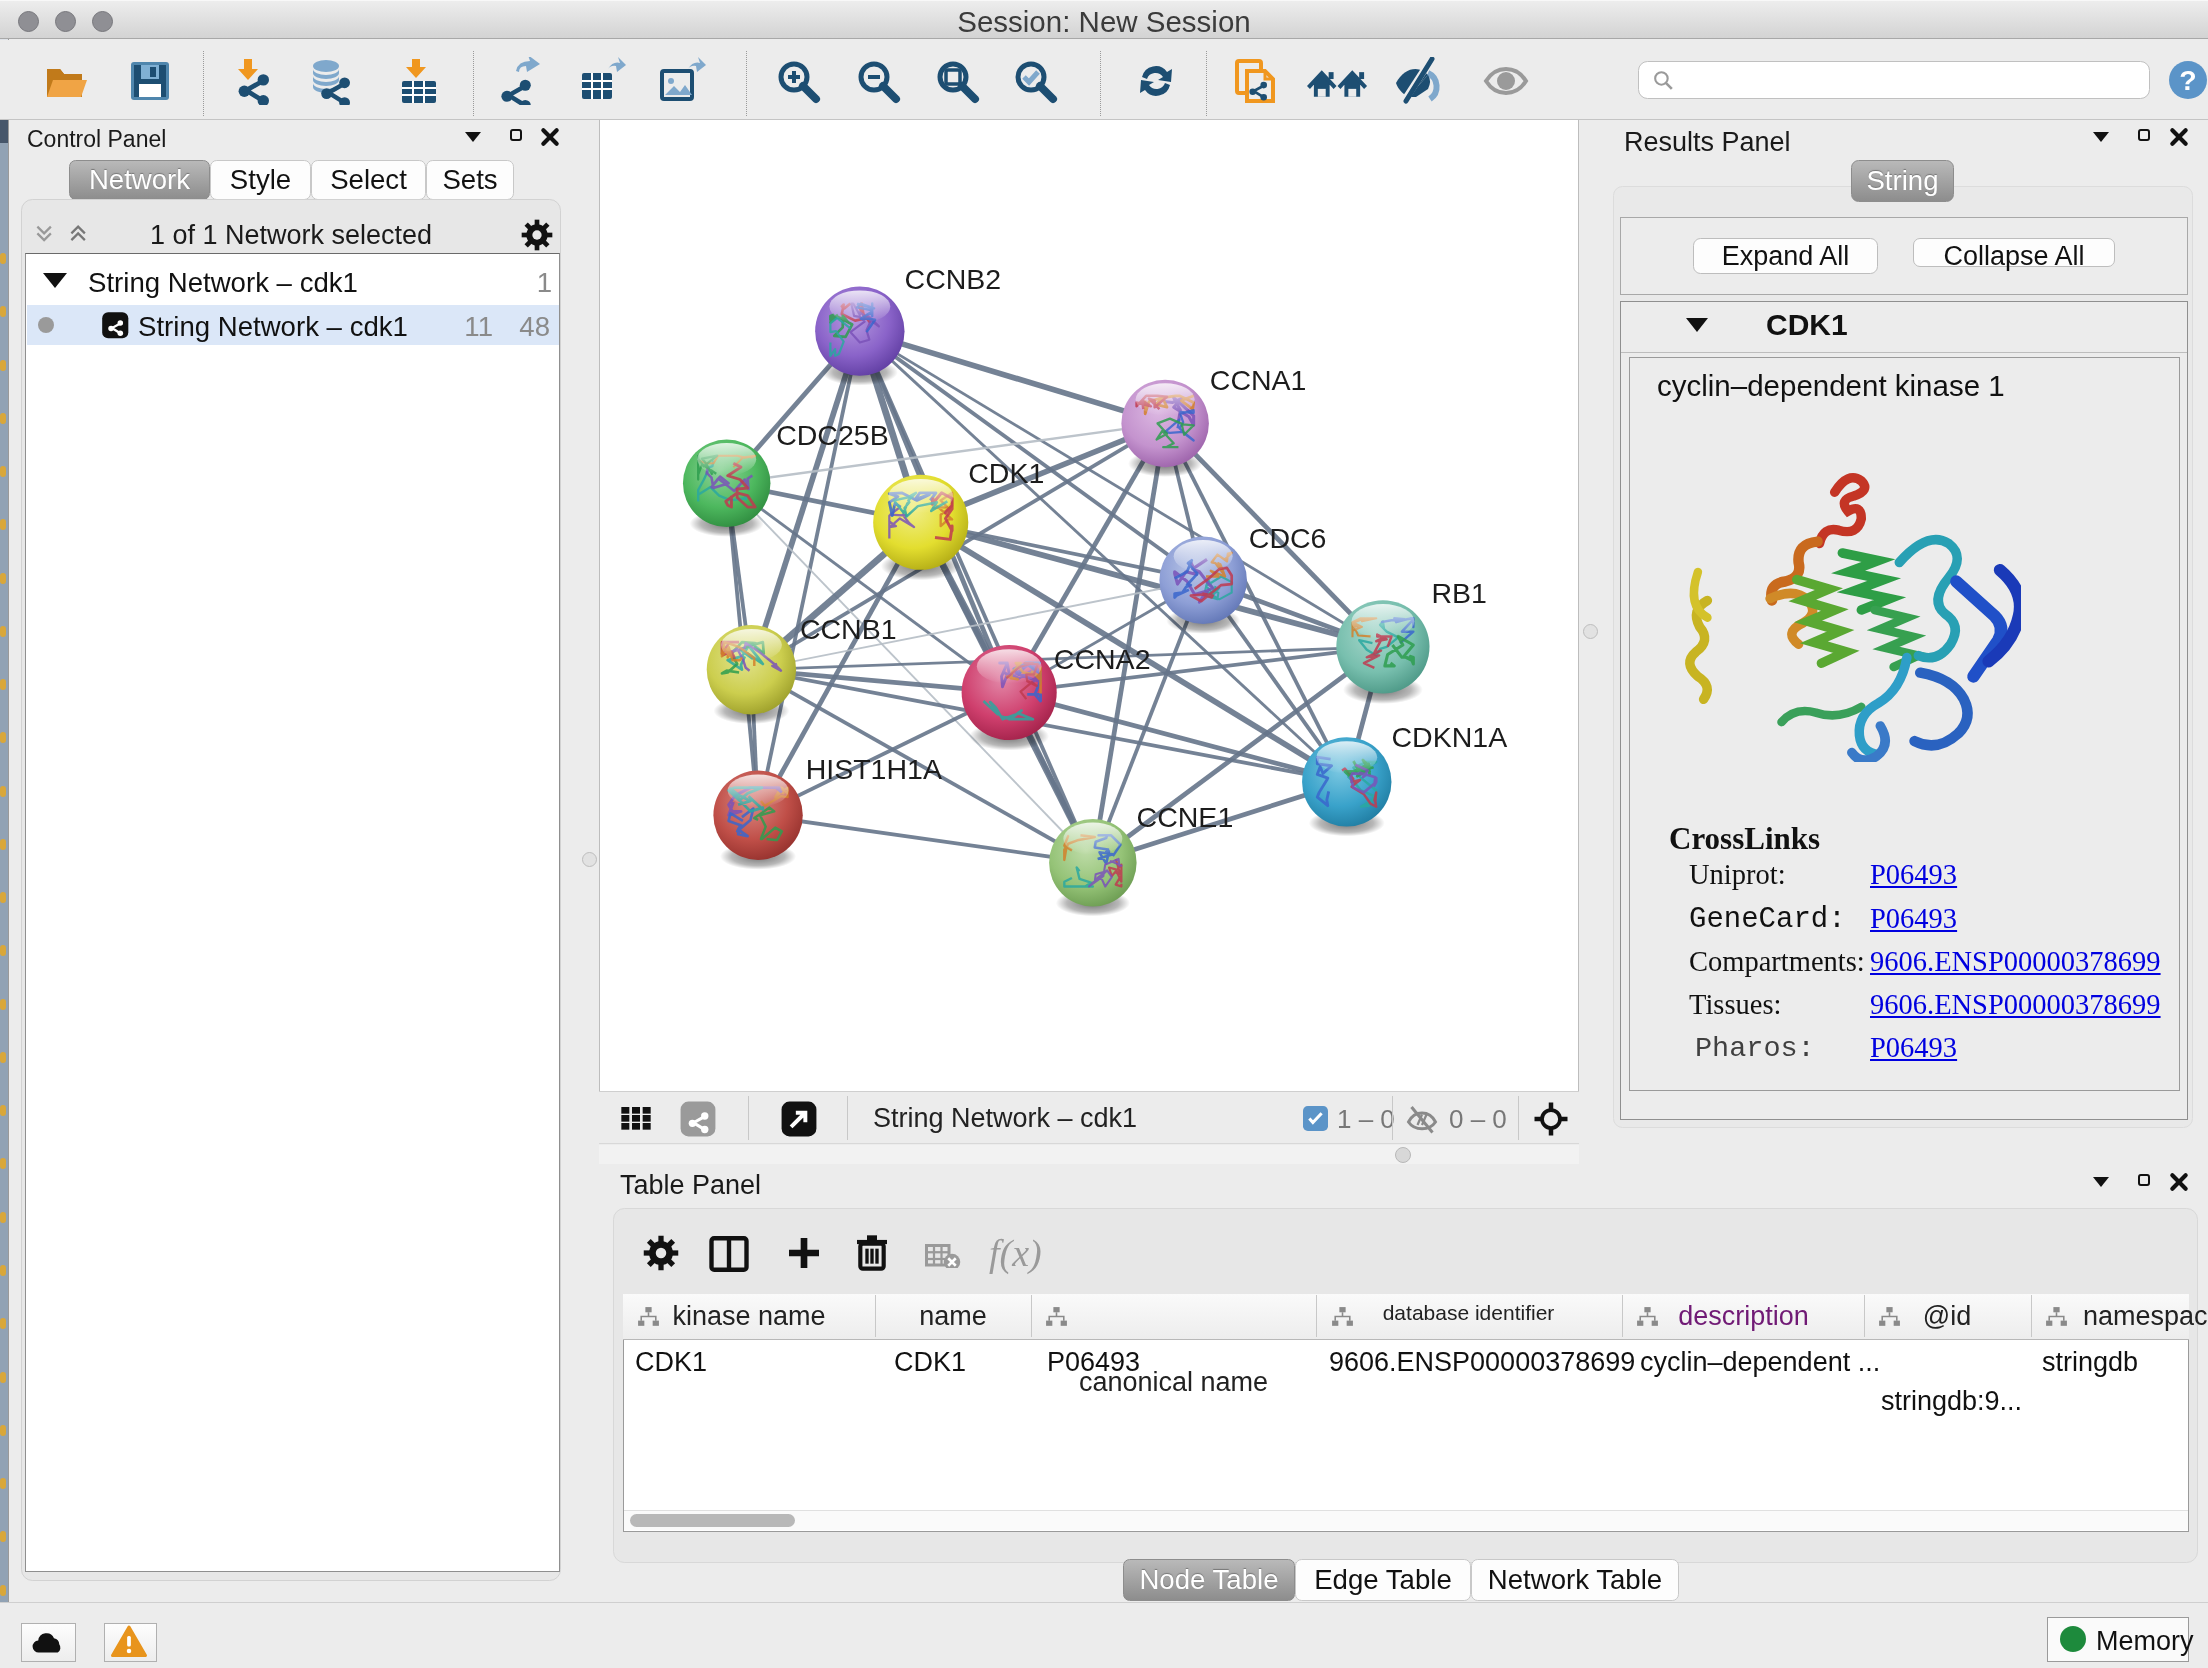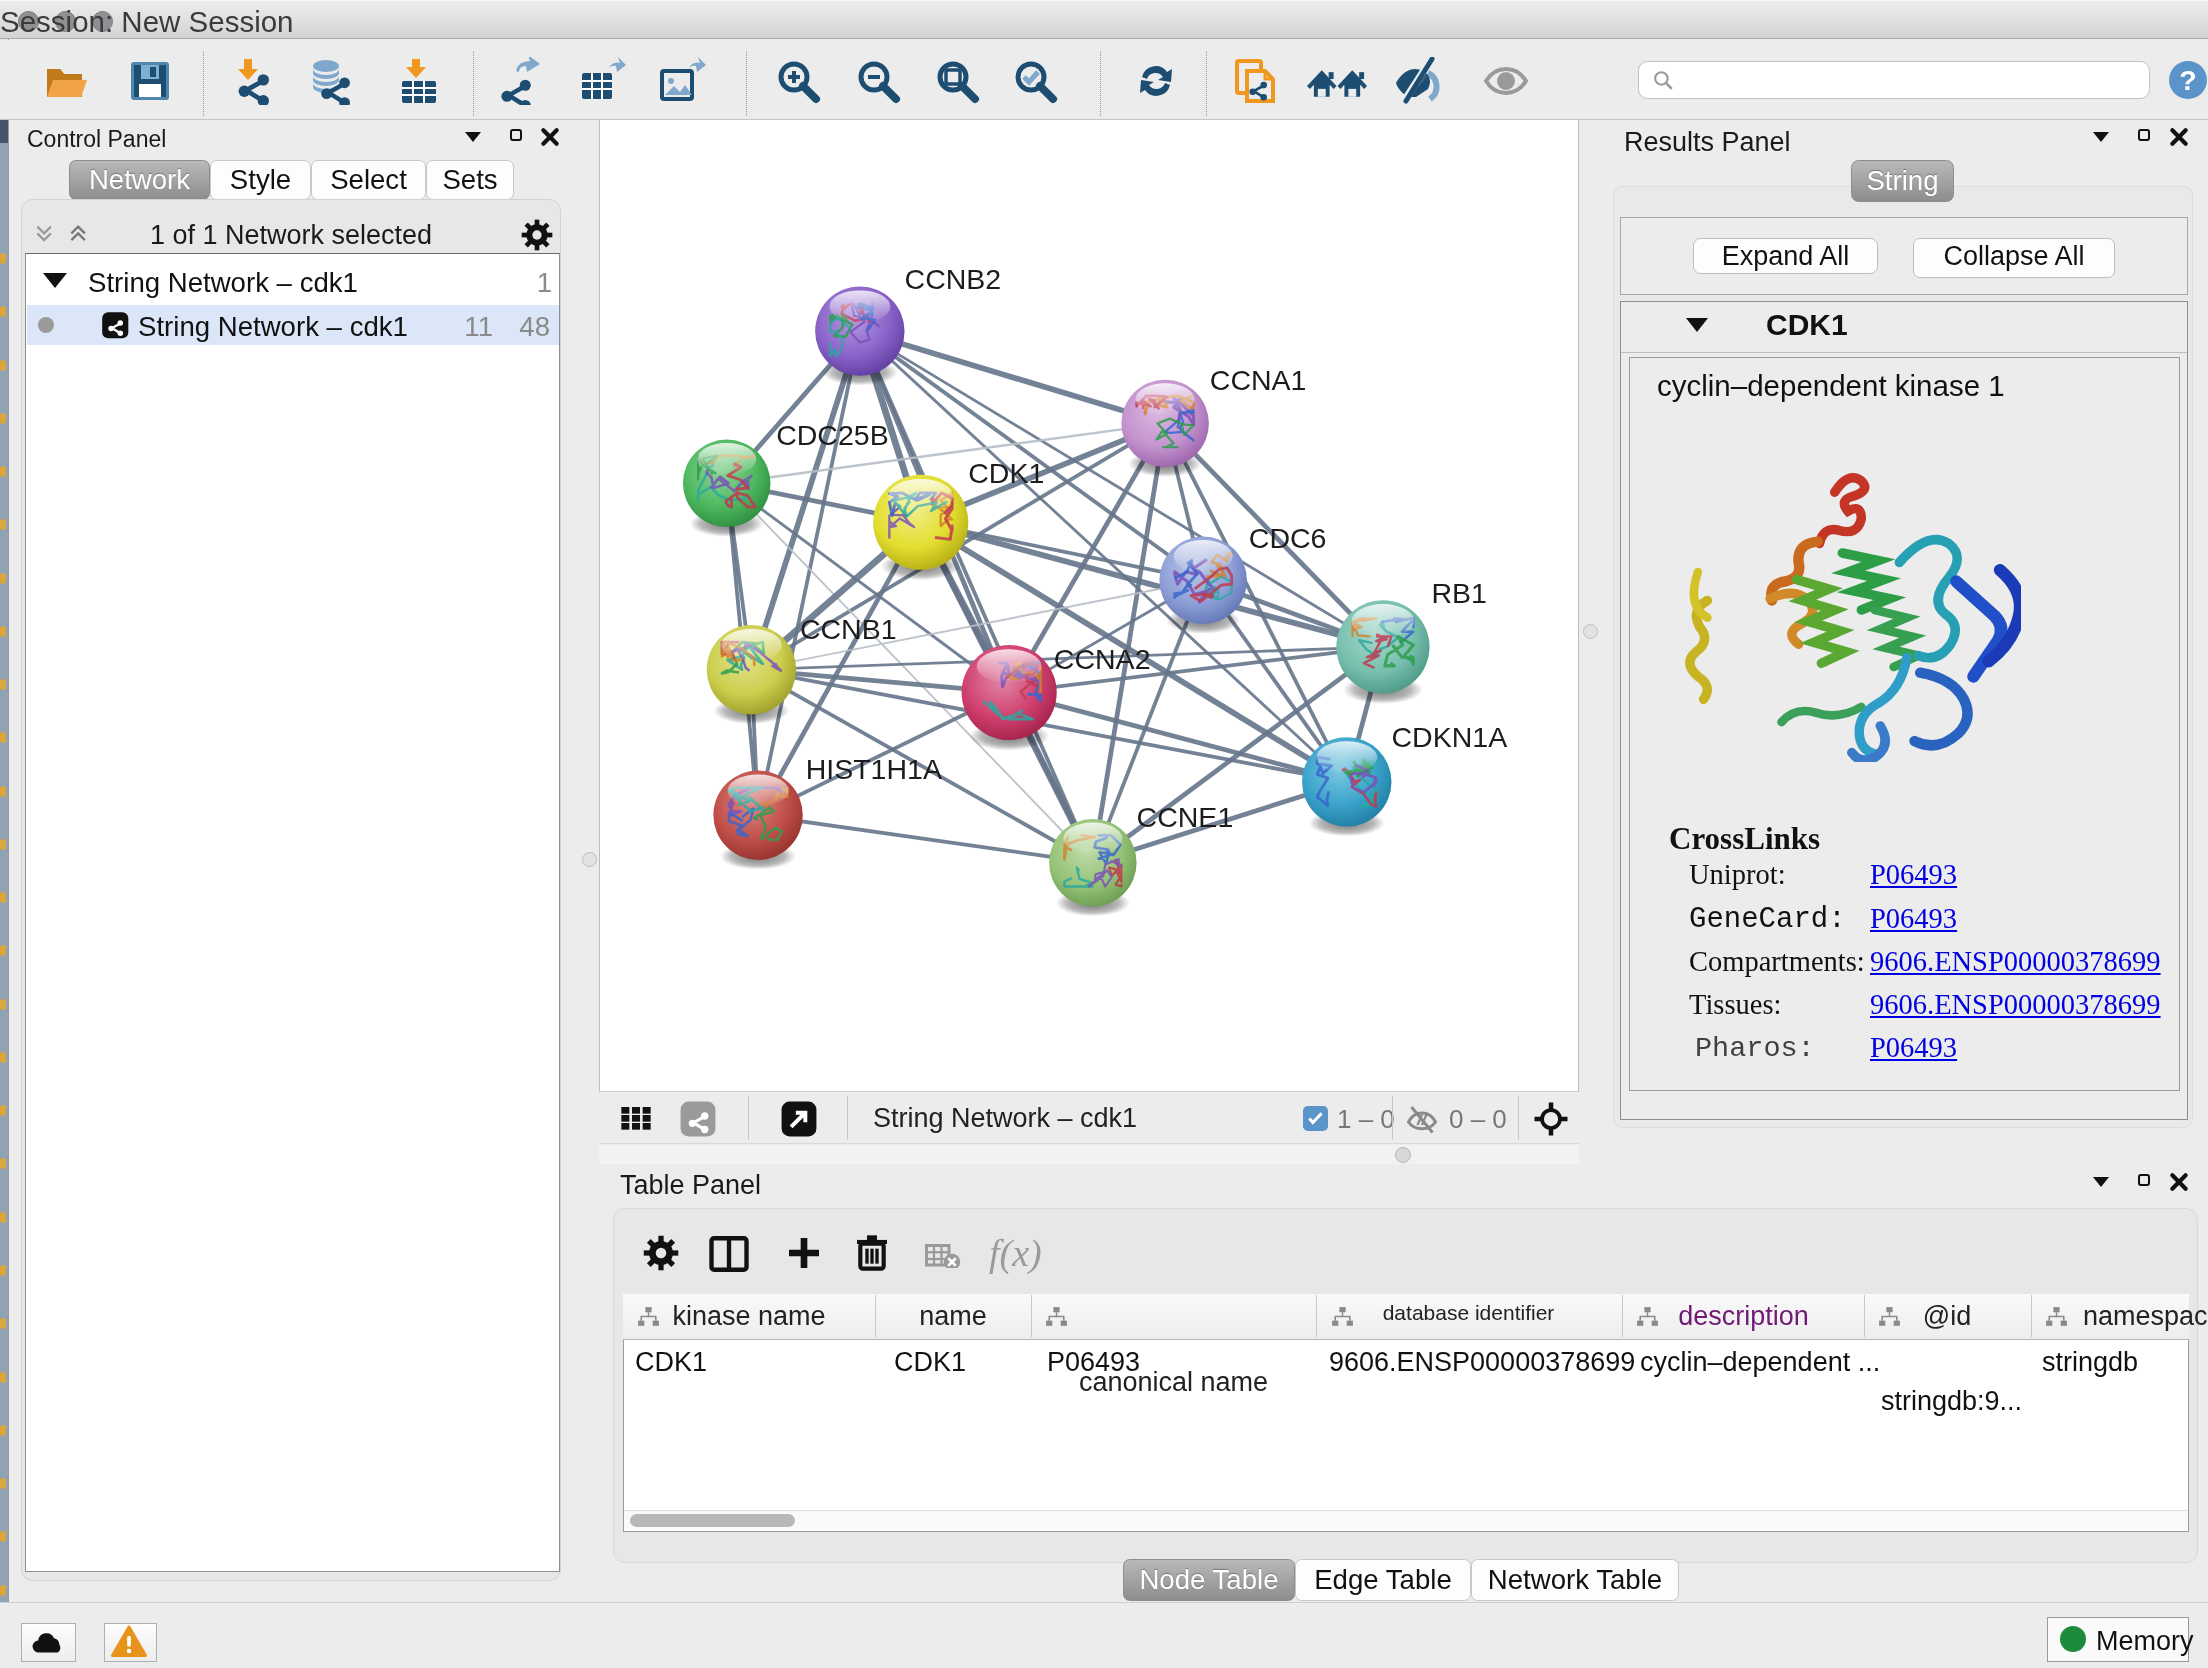--- a/index.html
+++ b/index.html
@@ -34,21 +34,21 @@
 <div class="abs" style="left:0;top:1372px;width:5.7px;height:10.5px;background:#d9a73a;border-radius:2.9px"></div>
 <div class="abs" style="left:0;top:1425px;width:5.7px;height:10.5px;background:#d9a73a;border-radius:2.9px"></div>
 <div class="abs" style="left:0;top:1478px;width:5.7px;height:10.5px;background:#d9a73a;border-radius:2.9px"></div>
 <div class="abs" style="left:0;top:1531px;width:5.7px;height:10.5px;background:#d9a73a;border-radius:2.9px"></div>
 <div class="abs" style="left:0;top:1585px;width:5.7px;height:10.5px;background:#d9a73a;border-radius:2.9px"></div>
 <div class="abs" style="left:7.6px;top:0;width:1px;height:1668px;background:#9a9a9a"></div>
 <div class="abs" style="left:0;top:0;width:2208px;height:39px;background:linear-gradient(#ededed,#d3d3d3);border-bottom:1px solid #a8a8a8;border-top:1px solid #f8f8f8"></div>
 <div class="abs" style="left:18px;top:10.5px;width:21px;height:21px;border-radius:50%;background:#8f8f94;border:1px solid #77777c"></div>
 <div class="abs" style="left:55px;top:10.5px;width:21px;height:21px;border-radius:50%;background:#8f8f94;border:1px solid #77777c"></div>
 <div class="abs" style="left:92px;top:10.5px;width:21px;height:21px;border-radius:50%;background:#8f8f94;border:1px solid #77777c"></div>
-<div class="abs" style="left:0;top:4.8px;width:2208px;font-size:29.5px;color:#3b3b3b">Session: New Session</div>
+<div class="abs" style="left:0;top:4.8px;width:2208px;text-align:center;font-size:29.5px;color:#3b3b3b">Session: New Session</div>
 <div class="abs" style="left:0;top:40px;width:2208px;height:80px;background:#ececec;border-bottom:1px solid #c4c4c4"></div>
 <svg style="position:absolute;left:43px;top:57px" width="48" height="48" viewBox="0 0 48 48">
     <path d="M4 12 h13 l4 5 h18 v6 H4 Z" fill="#b67117"></path>
     <path d="M4 12 h13 l4 5 h18 v23 H4 Z" fill="#c17a1a"></path>
     <path d="M10 23 h34 l-6 17 H4 Z" fill="#f0a445"></path>
   </svg>
 <svg style="position:absolute;left:126px;top:57px" width="48" height="48" viewBox="0 0 48 48">
     <rect x="5" y="5" width="38" height="38" rx="3" fill="#4f86ad"></rect>
     <rect x="8" y="8" width="32" height="32" fill="#1d4e72"></rect>
     <rect x="15" y="8" width="18" height="14" fill="#7fb0d4"></rect>
@@ -596,21 +596,21 @@
 <div class="abs" style="left:1624px;top:127px;font-size:27px;color:#1a1a1a">Results Panel</div>
 <div style="position:absolute;left:2093px;top:132px;width:0;height:0;border-left:8.6px solid transparent;border-right:8.6px solid transparent;border-top:10.5px solid #111"></div>
 <div style="position:absolute;left:2138px;top:129px;width:12.4px;height:12.4px;border:2.9px solid #111;border-radius:2.9px"></div>
 <svg style="position:absolute;left:2169px;top:127px" width="20" height="20" viewBox="0 0 48 48">
     <path d="M8 8 L40 40 M40 8 L8 40" stroke="#111" stroke-width="10" stroke-linecap="round"></path>
   </svg>
 <div class="abs" style="left:1613px;top:186px;width:580px;height:942px;background:#e9e9e9;border:1px solid #dcdcdc;border-radius:9.5px"></div>
 <div class="abs tab tabsel" style="left:1851px;top:160px;width:103px;height:42px;line-height:40px;border-radius:7.6px">String</div>
 <div class="abs" style="left:1620px;top:217px;width:568px;height:78px;background:#ececec;border:1.9px solid #a8a8a8"></div>
 <div class="abs" style="left:1693px;top:238px;width:185px;height:36px;background:#fdfdfd;border:1px solid #bdbdbd;border-radius:7.6px;font-size:27px;text-align:center;line-height:34px;color:#111">Expand All</div>
-<div class="abs" style="left:1913px;top:238px;width:202px;height:40px;background:#fdfdfd;border:1px solid #bdbdbd;border-radius:7px;font-size:27px;text-align:center;line-height:34px;color:#111">Collapse All</div>
+<div class="abs" style="left:1913px;top:238px;width:202px;height:29px;background:#fdfdfd;border:1px solid #bdbdbd;border-radius:7px;font-size:27px;text-align:center;line-height:34px;color:#111">Collapse All</div>
 <div class="abs" style="left:1620px;top:301px;width:568px;height:819px;background:#ececec;border:1.9px solid #8f8f8f">
     <div style="position:absolute;left:65px;top:16px;width:0;height:0;border-left:11.4px solid transparent;border-right:11.4px solid transparent;border-top:14.3px solid #111"></div>
     <div style="position:absolute;left:145px;top:5.7px;font-size:30px;font-weight:bold;color:#111">CDK1</div>
     <div style="position:absolute;left:0;top:50px;width:100%;border-top:1px solid #bdbdbd"></div>
     <div style="position:absolute;left:7.6px;top:55px;width:551px;height:734px;background:#ececec;border:1px solid #9a9a9a"></div>
     <div style="position:absolute;left:36px;top:67px;font-size:29.5px;color:#111">cyclin–dependent kinase 1</div>
     <svg style="position:absolute;left:54px;top:156px" width="346" height="304" viewBox="0 0 364 320">
       <g fill="none" stroke-linecap="round">
         <path d="M168 36 q14 -22 28 -12 q10 10 -8 16 q-16 4 -6 16 q14 -8 14 8 q-4 18 -24 12 q-16 -4 -20 14" stroke="#c43525" stroke-width="10"></path>
         <path d="M150 88 q-22 2 -20 22 q4 16 -14 20 q-18 2 -14 20" stroke="#c96a1e" stroke-width="11"></path>

